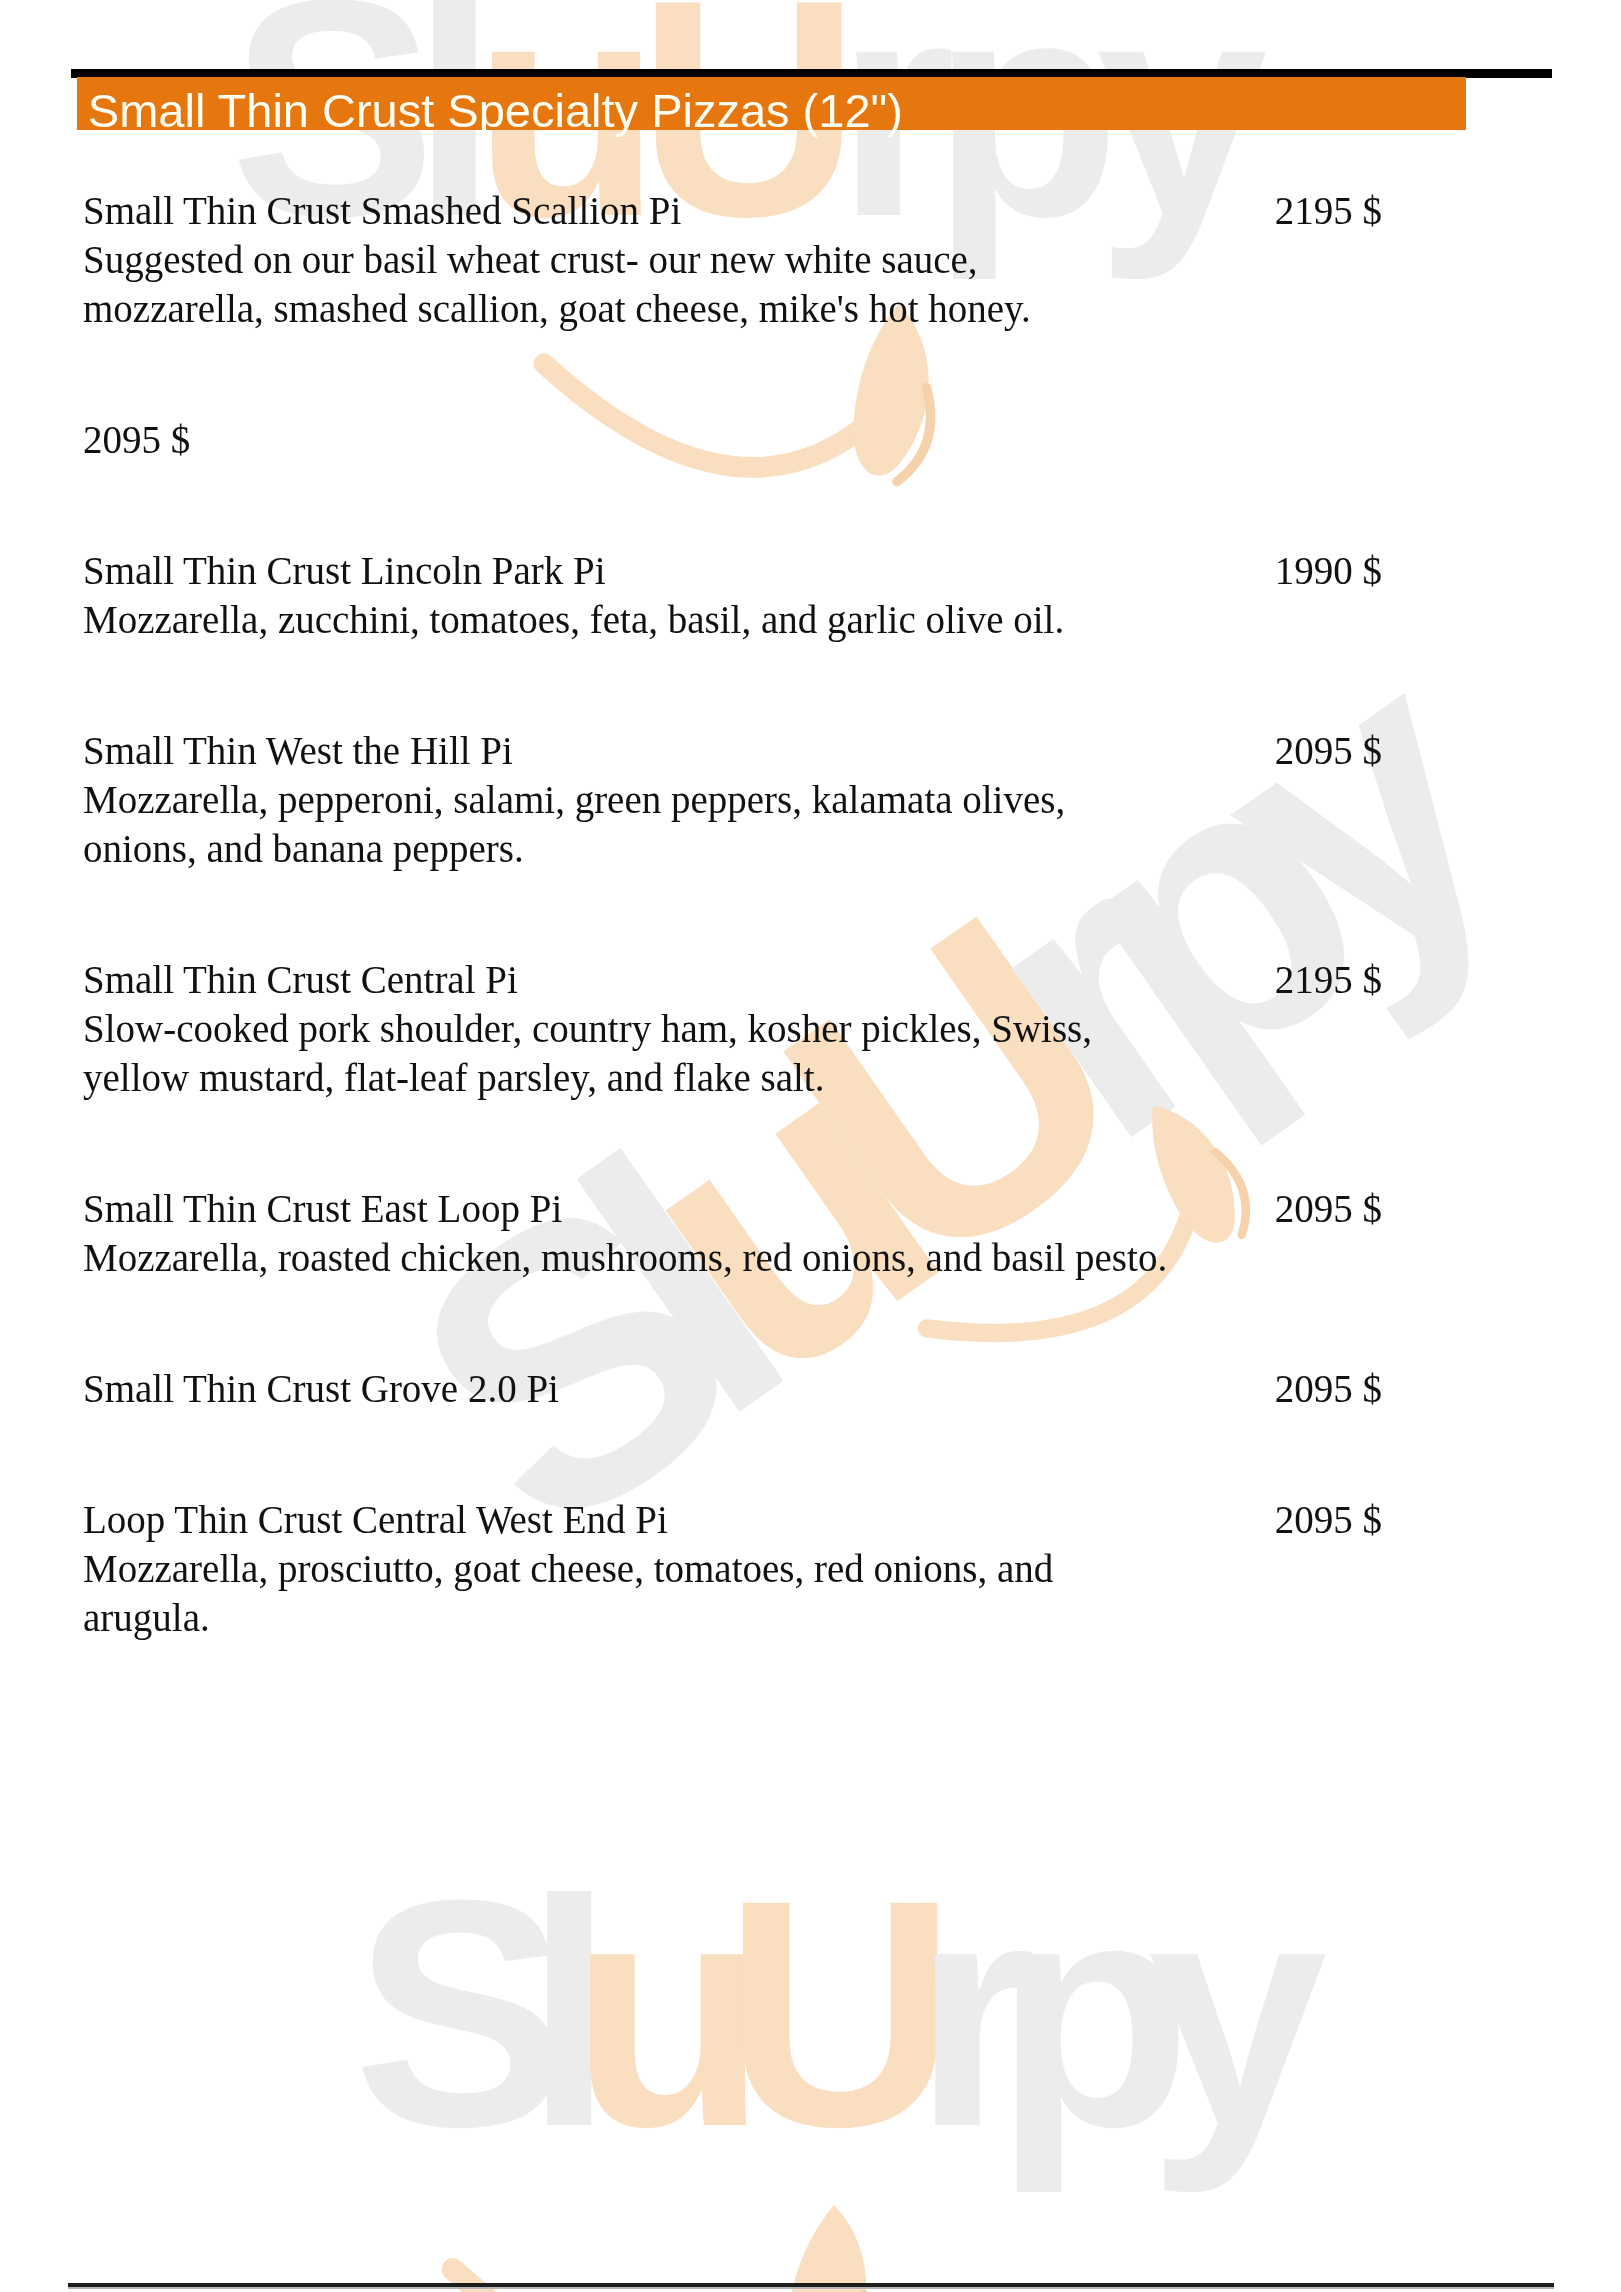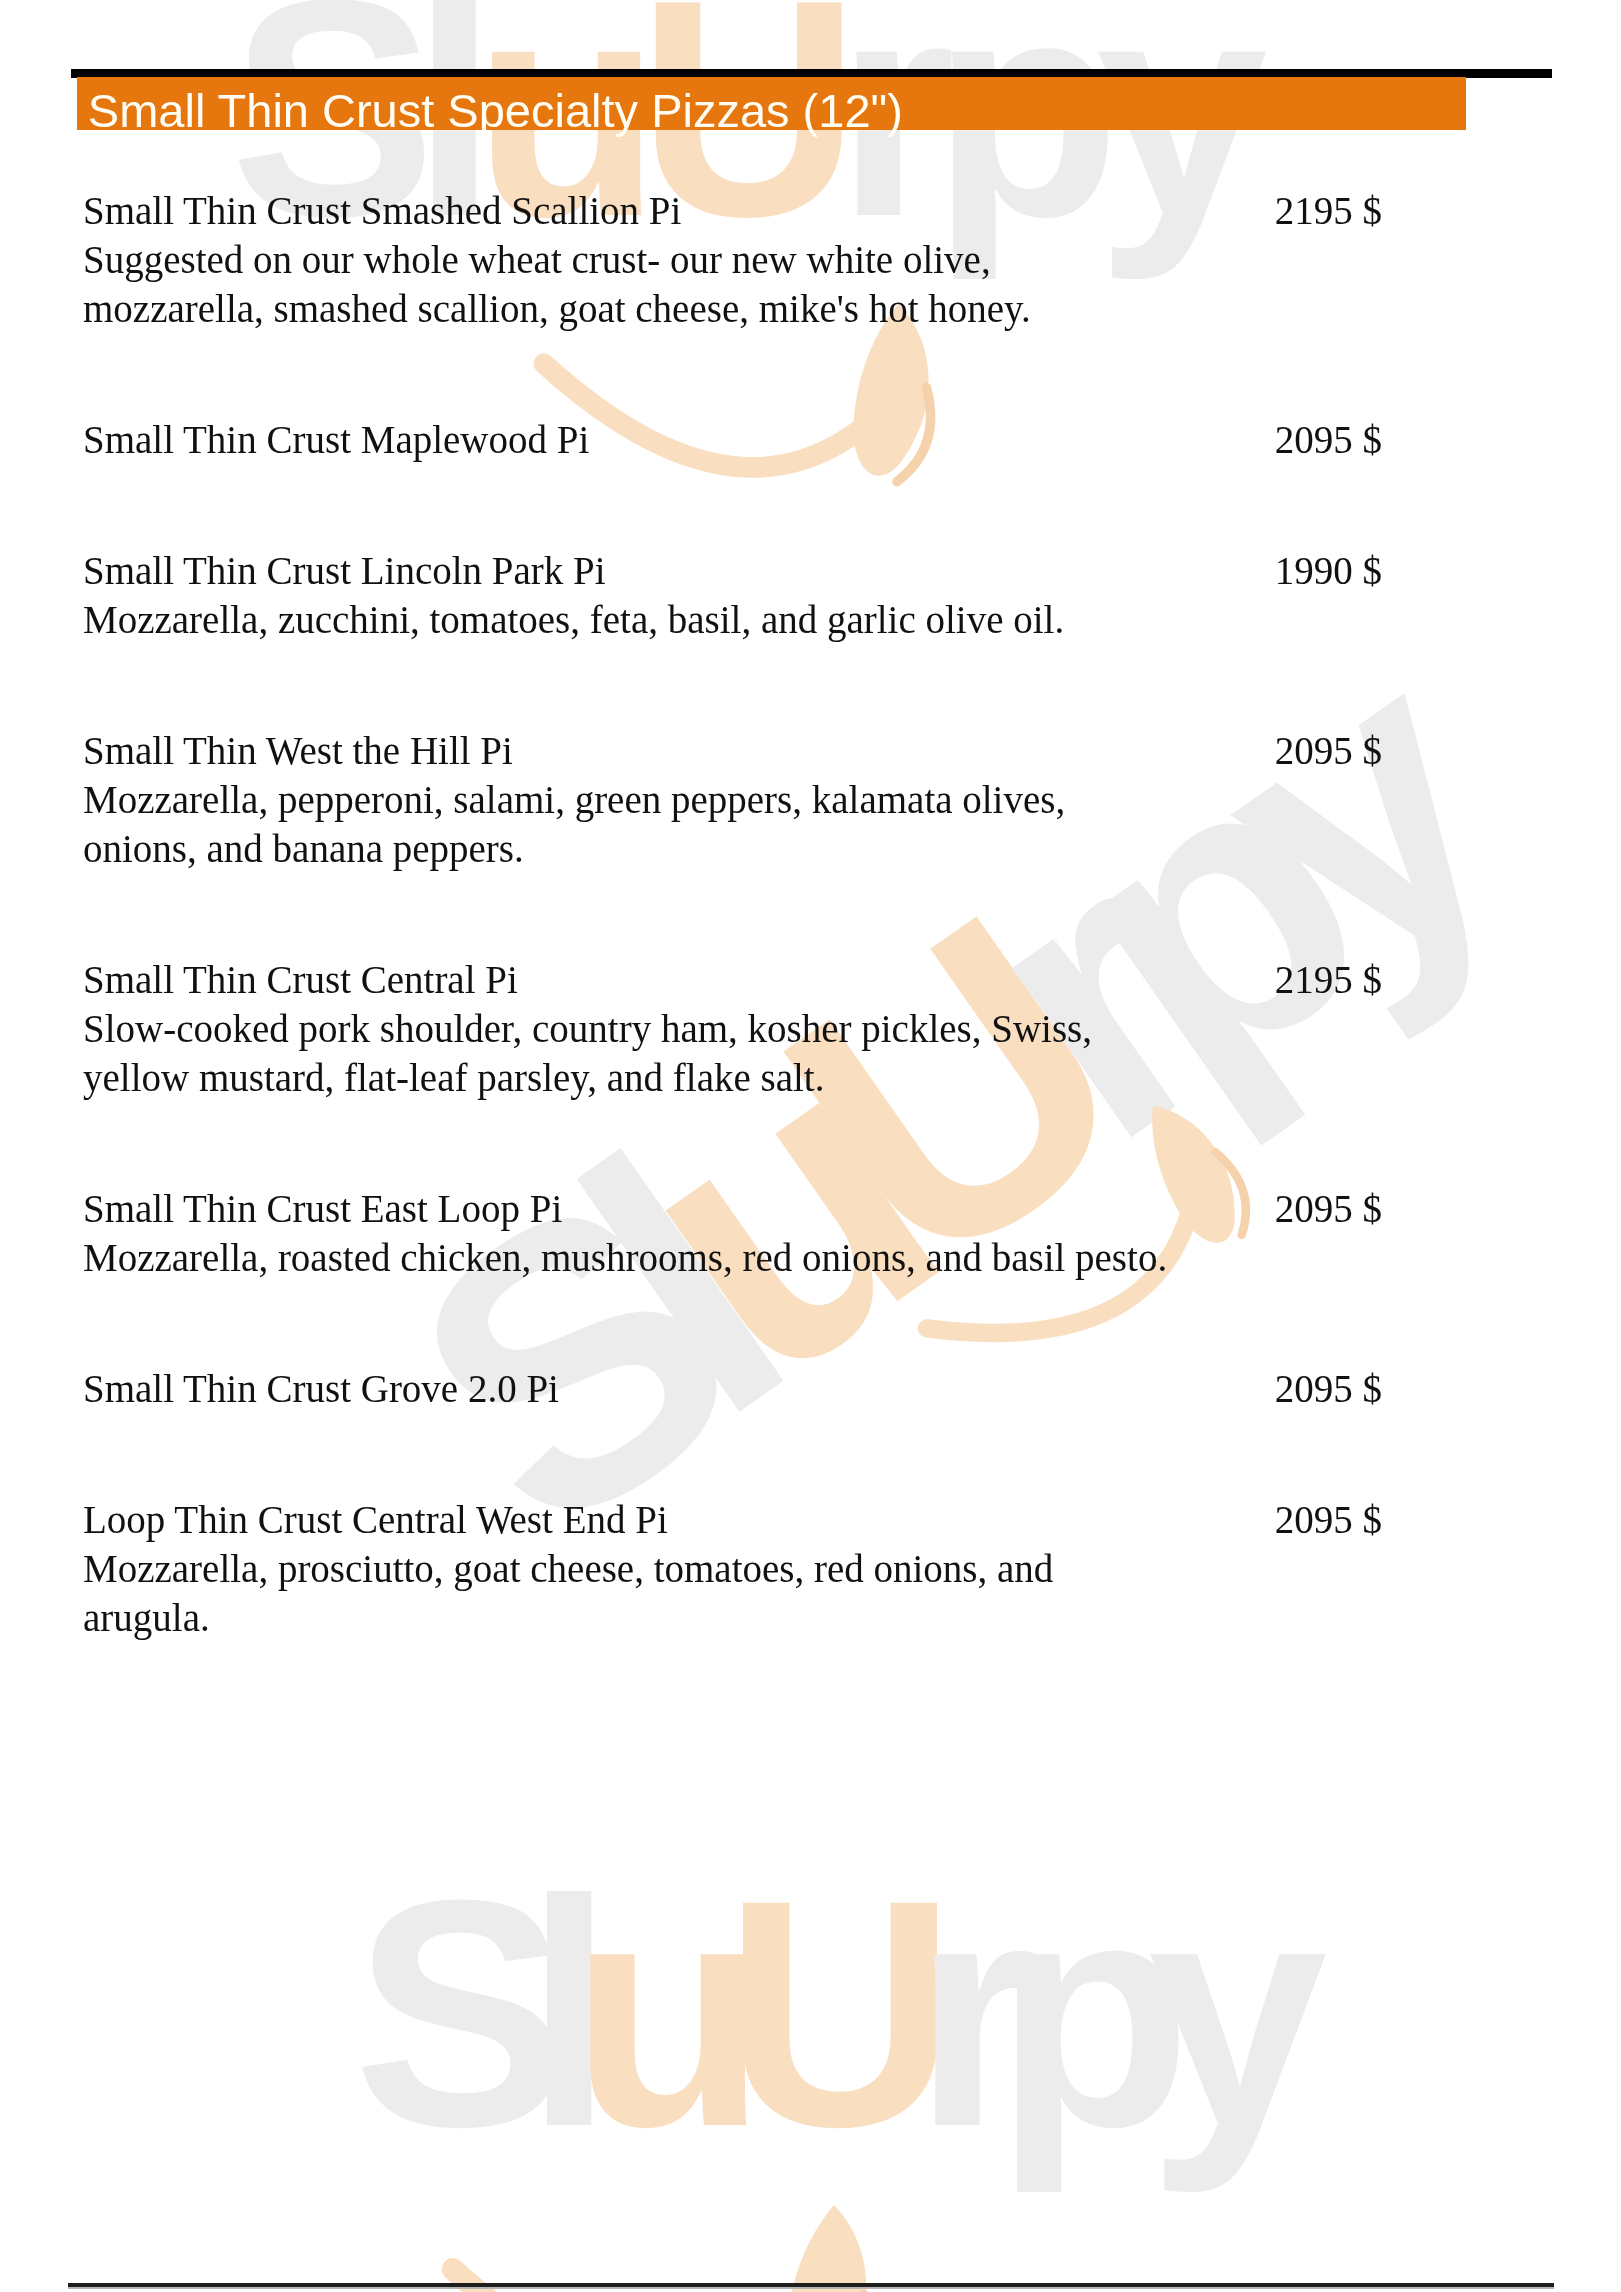--- a/index.html
+++ b/index.html
@@ -100,27 +100,26 @@
     <span class="header-title">Small Thin Crust Specialty Pizzas (12")</span>
   </div>
 
   <div class="content">
 
     <div class="item">
       <div class="item-head">
         <span class="item-name">Small Thin Crust Smashed Scallion Pi</span>
         <span class="item-price">2195 $</span>
       </div>
-      <div class="item-desc">Suggested on our whole wheat crust- our new white olive,
+      <div class="item-desc">Suggested on our basil wheat crust- our new white sauce,
 mozzarella, smashed scallion, goat cheese, mike's hot honey.</div>
     </div>
 
     <div class="item">
       <div class="item-head">
-        <span class="item-name">Small Thin Crust Maplewood Pi</span>
         <span class="item-price">2095 $</span>
       </div>
     </div>
 
     <div class="item">
       <div class="item-head">
         <span class="item-name">Small Thin Crust Lincoln Park Pi</span>
         <span class="item-price">1990 $</span>
       </div>
       <div class="item-desc">Mozzarella, zucchini, tomatoes, feta, basil, and garlic olive oil.</div>

